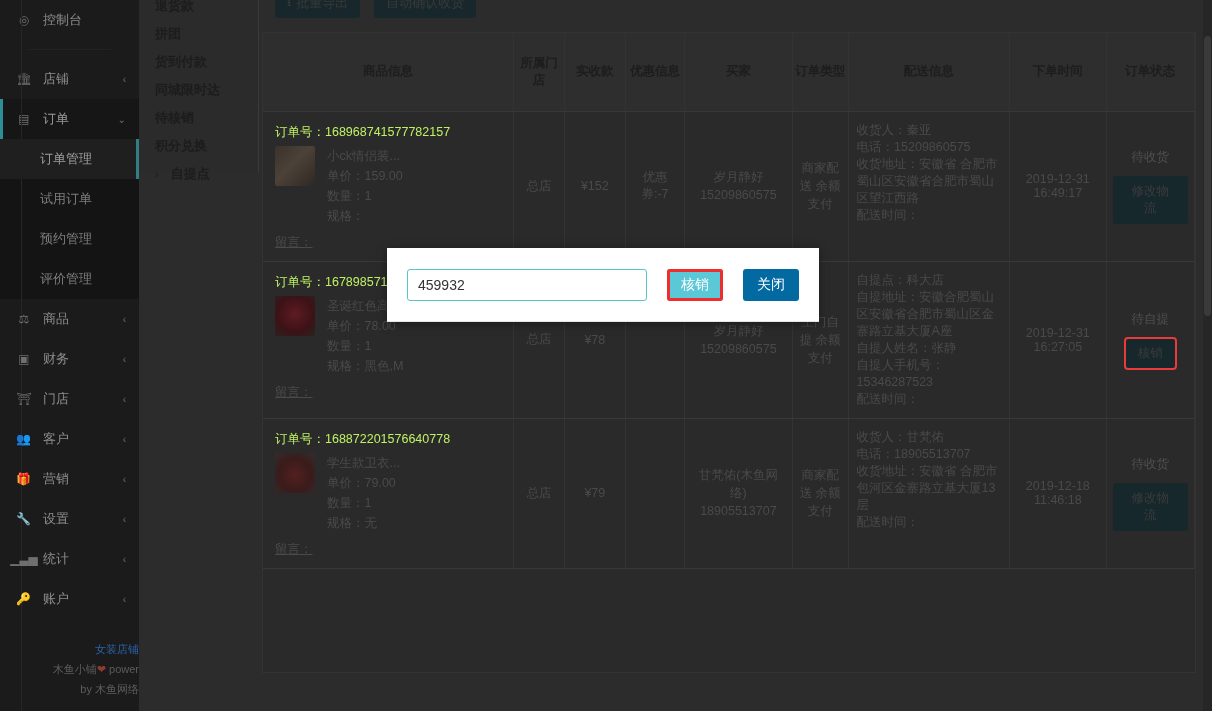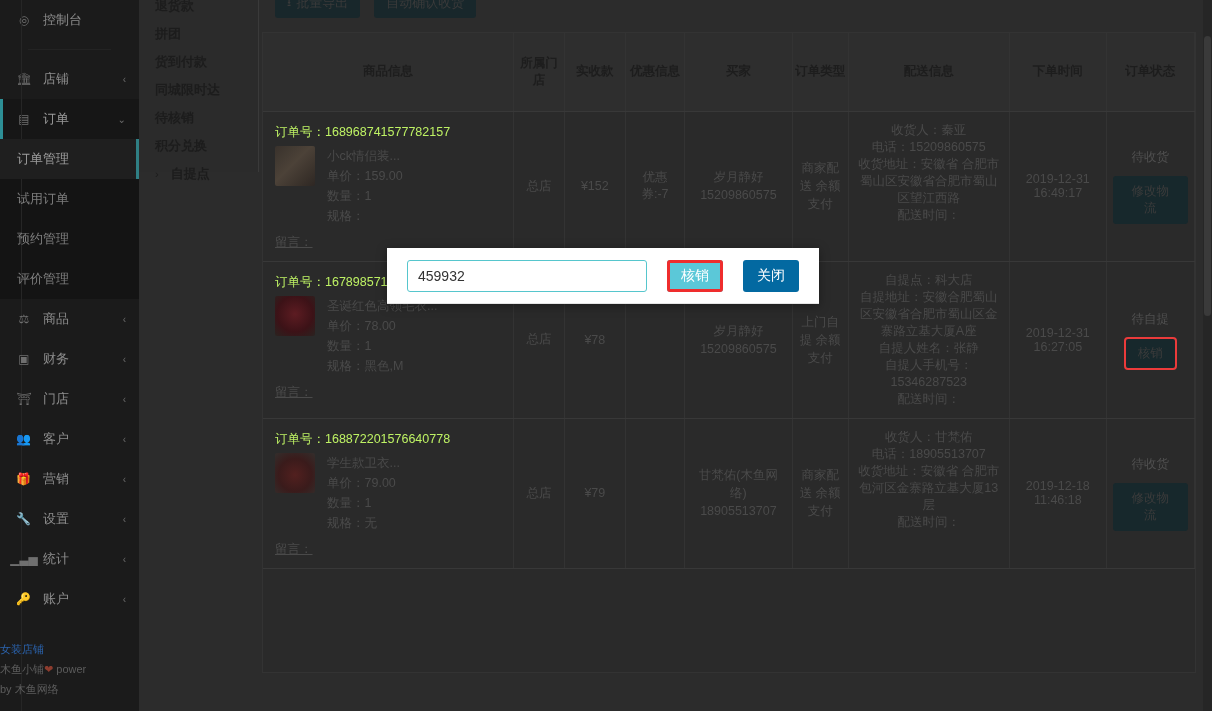--- a/index.html
+++ b/index.html
@@ -29,29 +29,29 @@
   }
   .nav-item .caret { position: absolute; right: 13px; font-size: 10px; color: #6b6b6b; }
   .nav-item.active { background: #161616; color: #9b9b9b; }
   .nav-item.active::before {
     content: ""; position: absolute; left: 0; top: 0; bottom: 0; width: 3px; background: #2d8f96;
   }
   .nav-sep { height: 1px; margin: 9px 28px; background: #232323; }
   .subnav { background: #141414; }
   .subnav-item {
     position: relative; height: 40px; display: flex; align-items: center;
-    padding-left: 17px; font-size: 13px; color: #7e7e7e;
+    padding-left: 40px; font-size: 13px; color: #7e7e7e;
   }
   .subnav-item.sel { background: #1f1f1f; color: #9d9d9d; }
   .subnav-item.sel::after {
     content: ""; position: absolute; right: 0; top: 0; bottom: 0; width: 3px; background: #2f7f84;
   }
   .subnav-rail { position: absolute; left: 21px; top: 0; bottom: 0; width: 1px; background: #262626; }
   .side-footer {
-    position: absolute; left: 0; right: 0; bottom: 12px; text-align: left;
+    position: absolute; left: 0; right: 0; bottom: 12px; text-align: right;
     font-size: 11px; line-height: 20px; color: #5c5c5c;
   }
   .side-footer .shop { color: #2b63ad; }
   .side-footer .heart { color: #8d3c2e; }
 
   
   .flyout {
     position: absolute; left: 139px; top: -8px; width: 120px; height: 180px;
     background: #2b2b2b; border-right: 1px solid #3a3a3a;
     padding-top: 0;
@@ -88,21 +88,21 @@
     background: #2e2e2e; color: #1d1d1d; font-size: 12.5px; font-weight: bold;
     border-bottom: 1px solid #383838; border-right: 1px solid #333;
     height: 78px; vertical-align: middle; padding: 4px 2px; text-align: center;
   }
   table.orders td {
     border-bottom: 1px solid #383838; border-right: 1px solid #333;
     color: #4a4a4a; font-size: 12.5px; vertical-align: middle;
     padding: 8px 6px; text-align: center;
   }
   table.orders td.goods { text-align: left; vertical-align: top; padding: 10px 12px; }
-  table.orders td.delivery { text-align: center; vertical-align: top; padding: 10px 8px; line-height: 17px; }
+  table.orders td.delivery { text-align: left; vertical-align: top; padding: 10px 8px; line-height: 17px; }
   .ordno { color: #bef264; font-size: 12.5px; line-height: 20px; margin-bottom: 4px; }
   .goods-line { display: flex; gap: 12px; }
   .thumb {
     width: 40px; height: 40px; flex: 0 0 40px; border-radius: 2px;
     background: #4a4038; overflow: hidden; position: relative;
   }
   .thumb.t1 { background: linear-gradient(135deg,#39322c 0%,#4c4238 45%,#2e2723 100%); }
   .thumb.t2 { background: radial-gradient(circle at 50% 45%, #5d1c22 0%, #3c1217 60%, #2a2320 100%); }
   .thumb.t3 { background: radial-gradient(circle at 50% 55%, #52201f 0%, #3a1b1b 55%, #332e2c 100%); }
   .goods-meta { line-height: 20px; color: #4a4a4a; }
@@ -120,21 +120,21 @@
   .scrollbar-track {
     position: absolute; right: 0; top: 0; width: 9px; height: 711px; background: #262626;
   }
   .scrollbar-thumb {
     position: absolute; right: 1px; top: 36px; width: 7px; height: 280px;
     background: #3a3a3a; border-radius: 4px;
   }
 
   
   .modal {
-    position: absolute; left: 387px; top: 248px; width: 432px; height: 56px;
+    position: absolute; left: 387px; top: 248px; width: 432px; height: 74px;
     background: #ffffff; box-shadow: 0 2px 10px rgba(0,0,0,.35);
     border-bottom: 1px solid #e5e5e5;
     display: flex; align-items: center; padding: 0 20px; gap: 20px;
   }
   .modal-input {
     flex: 1 1 auto; height: 32px; border: 1px solid #56c6cd; border-radius: 3px;
     padding: 0 10px; font-size: 14px; color: #333; background: #fff; outline: none;
     font-family: "Liberation Sans", sans-serif;
   }
   .m-btn {

